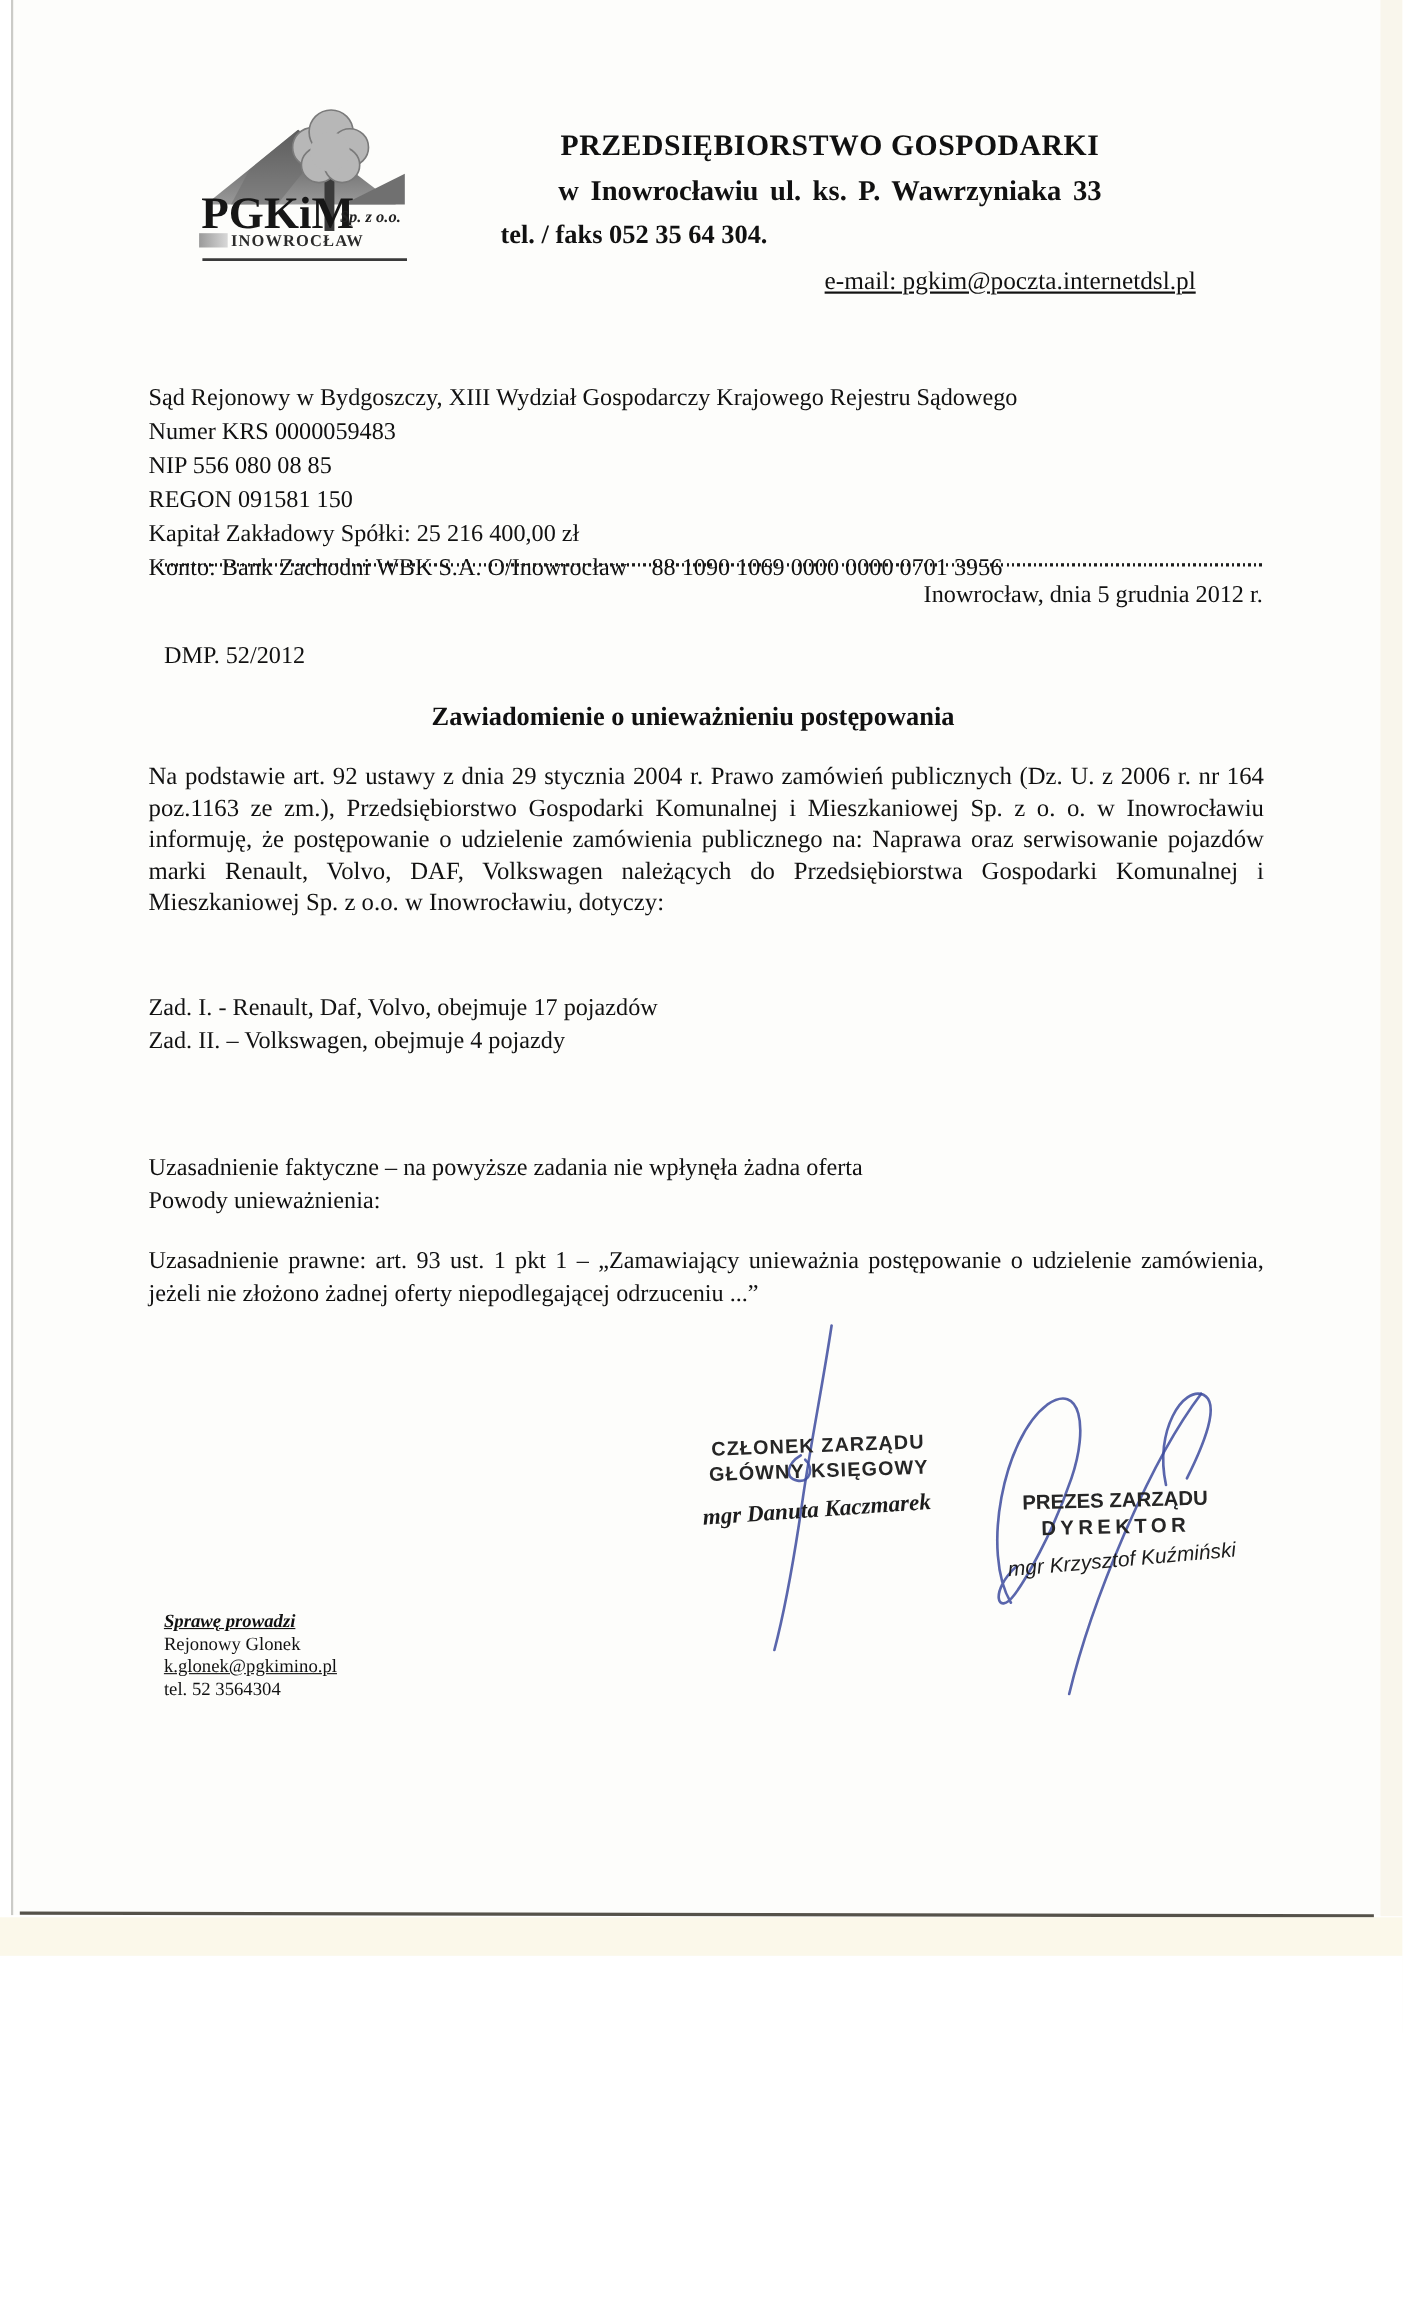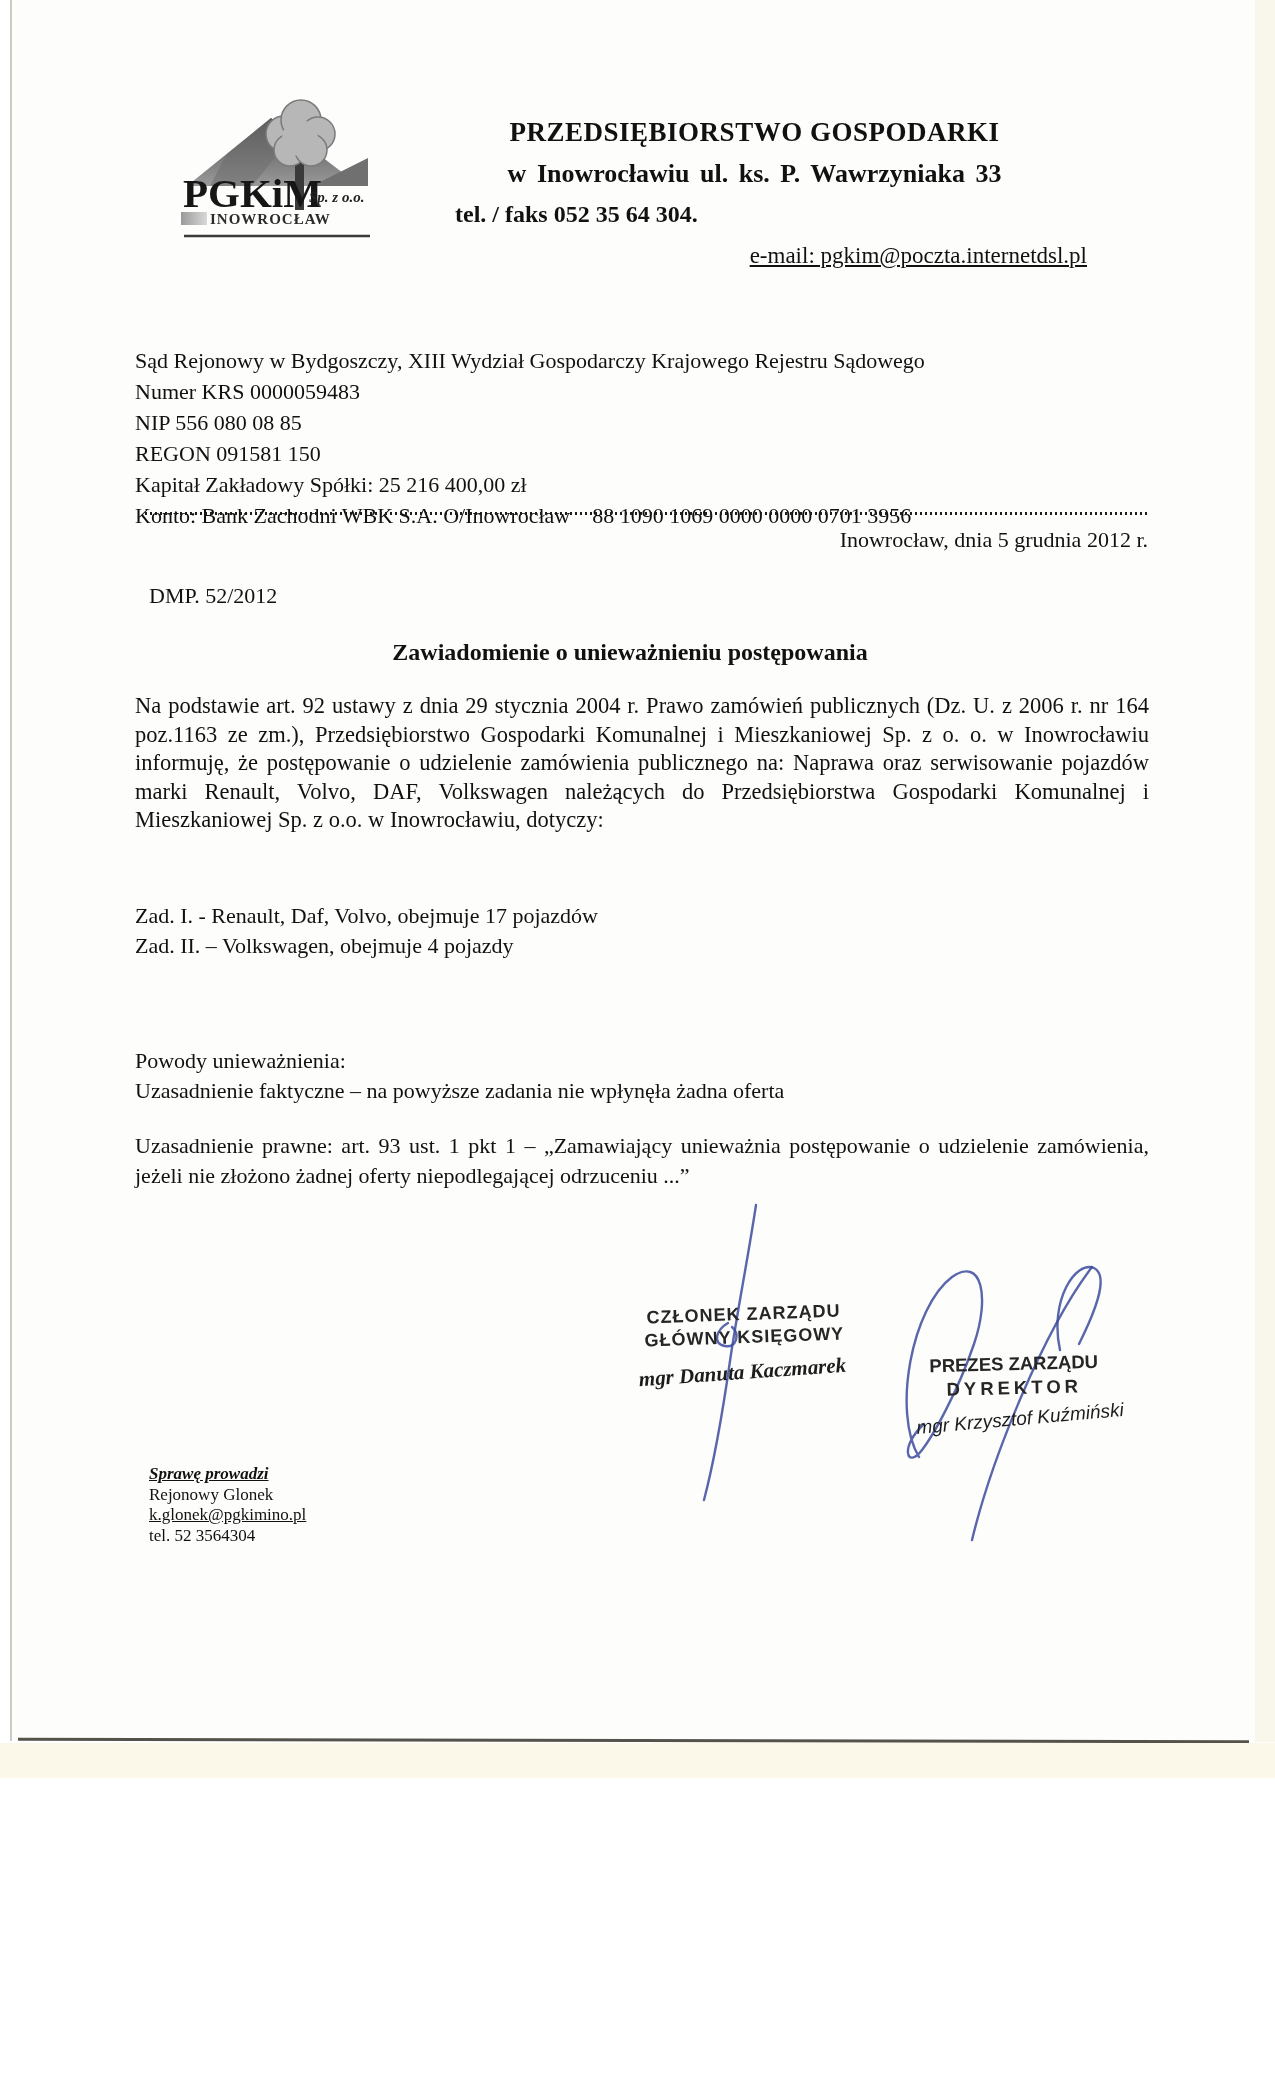--- a/index.html
+++ b/index.html
@@ -113,22 +113,22 @@
 
   <div class="abs para p1"><span>Na podstawie art. 92 ustawy z dnia 29 stycznia 2004 r. Prawo zamówień publicznych (Dz. U. z 2006 r. nr 164 poz.1163 ze zm.), Przedsiębiorstwo Gospodarki Komunalnej i Mieszkaniowej Sp. z o. o. w Inowrocławiu informuję, że postępowanie o udzielenie zamówienia publicznego na: </span><b>Naprawa oraz serwisowanie pojazdów marki Renault, Volvo, DAF, Volkswagen należących do Przedsiębiorstwa Gospodarki Komunalnej i Mieszkaniowej Sp. z o.o. w Inowrocławiu,</b><span> dotyczy:</span></div>
 
   <div class="abs zad">
     <div><b>Zad. I. - Renault, Daf, Volvo,</b><span> obejmuje 17 pojazdów</span></div>
     <div><b>Zad. II. – Volkswagen</b><span>, obejmuje 4 pojazdy</span></div>
   </div>
 
 
   <div class="abs reasons">
+    <div>Uzasadnienie faktyczne – na powyższe zadania nie wpłynęła żadna oferta</div>
     <div>Powody unieważnienia:</div>
-    <div>Uzasadnienie faktyczne – na powyższe zadania nie wpłynęła żadna oferta</div>
   </div>
 
   <div class="abs para legal">Uzasadnienie prawne: art. 93 ust. 1 pkt 1 – „Zamawiający unieważnia postępowanie o udzielenie zamówienia, jeżeli nie złożono żadnej oferty niepodlegającej odrzuceniu ...”</div>
 
   <svg class="abs" style="left:678px;top:1203px;" width="95" height="300" viewBox="0 0 95 300">
     <path class="ink" d="M66,2 C58,55 47,110 40,158 C34,200 25,255 14,297"></path>
     <path class="ink" d="M38,120 c -12,7 -16,21 -3,23 c 12,2 15,-12 7,-19"></path>
   </svg>
   <div class="abs stamp stamp-left">
     <div>CZŁONEK ZARZĄDU</div>

